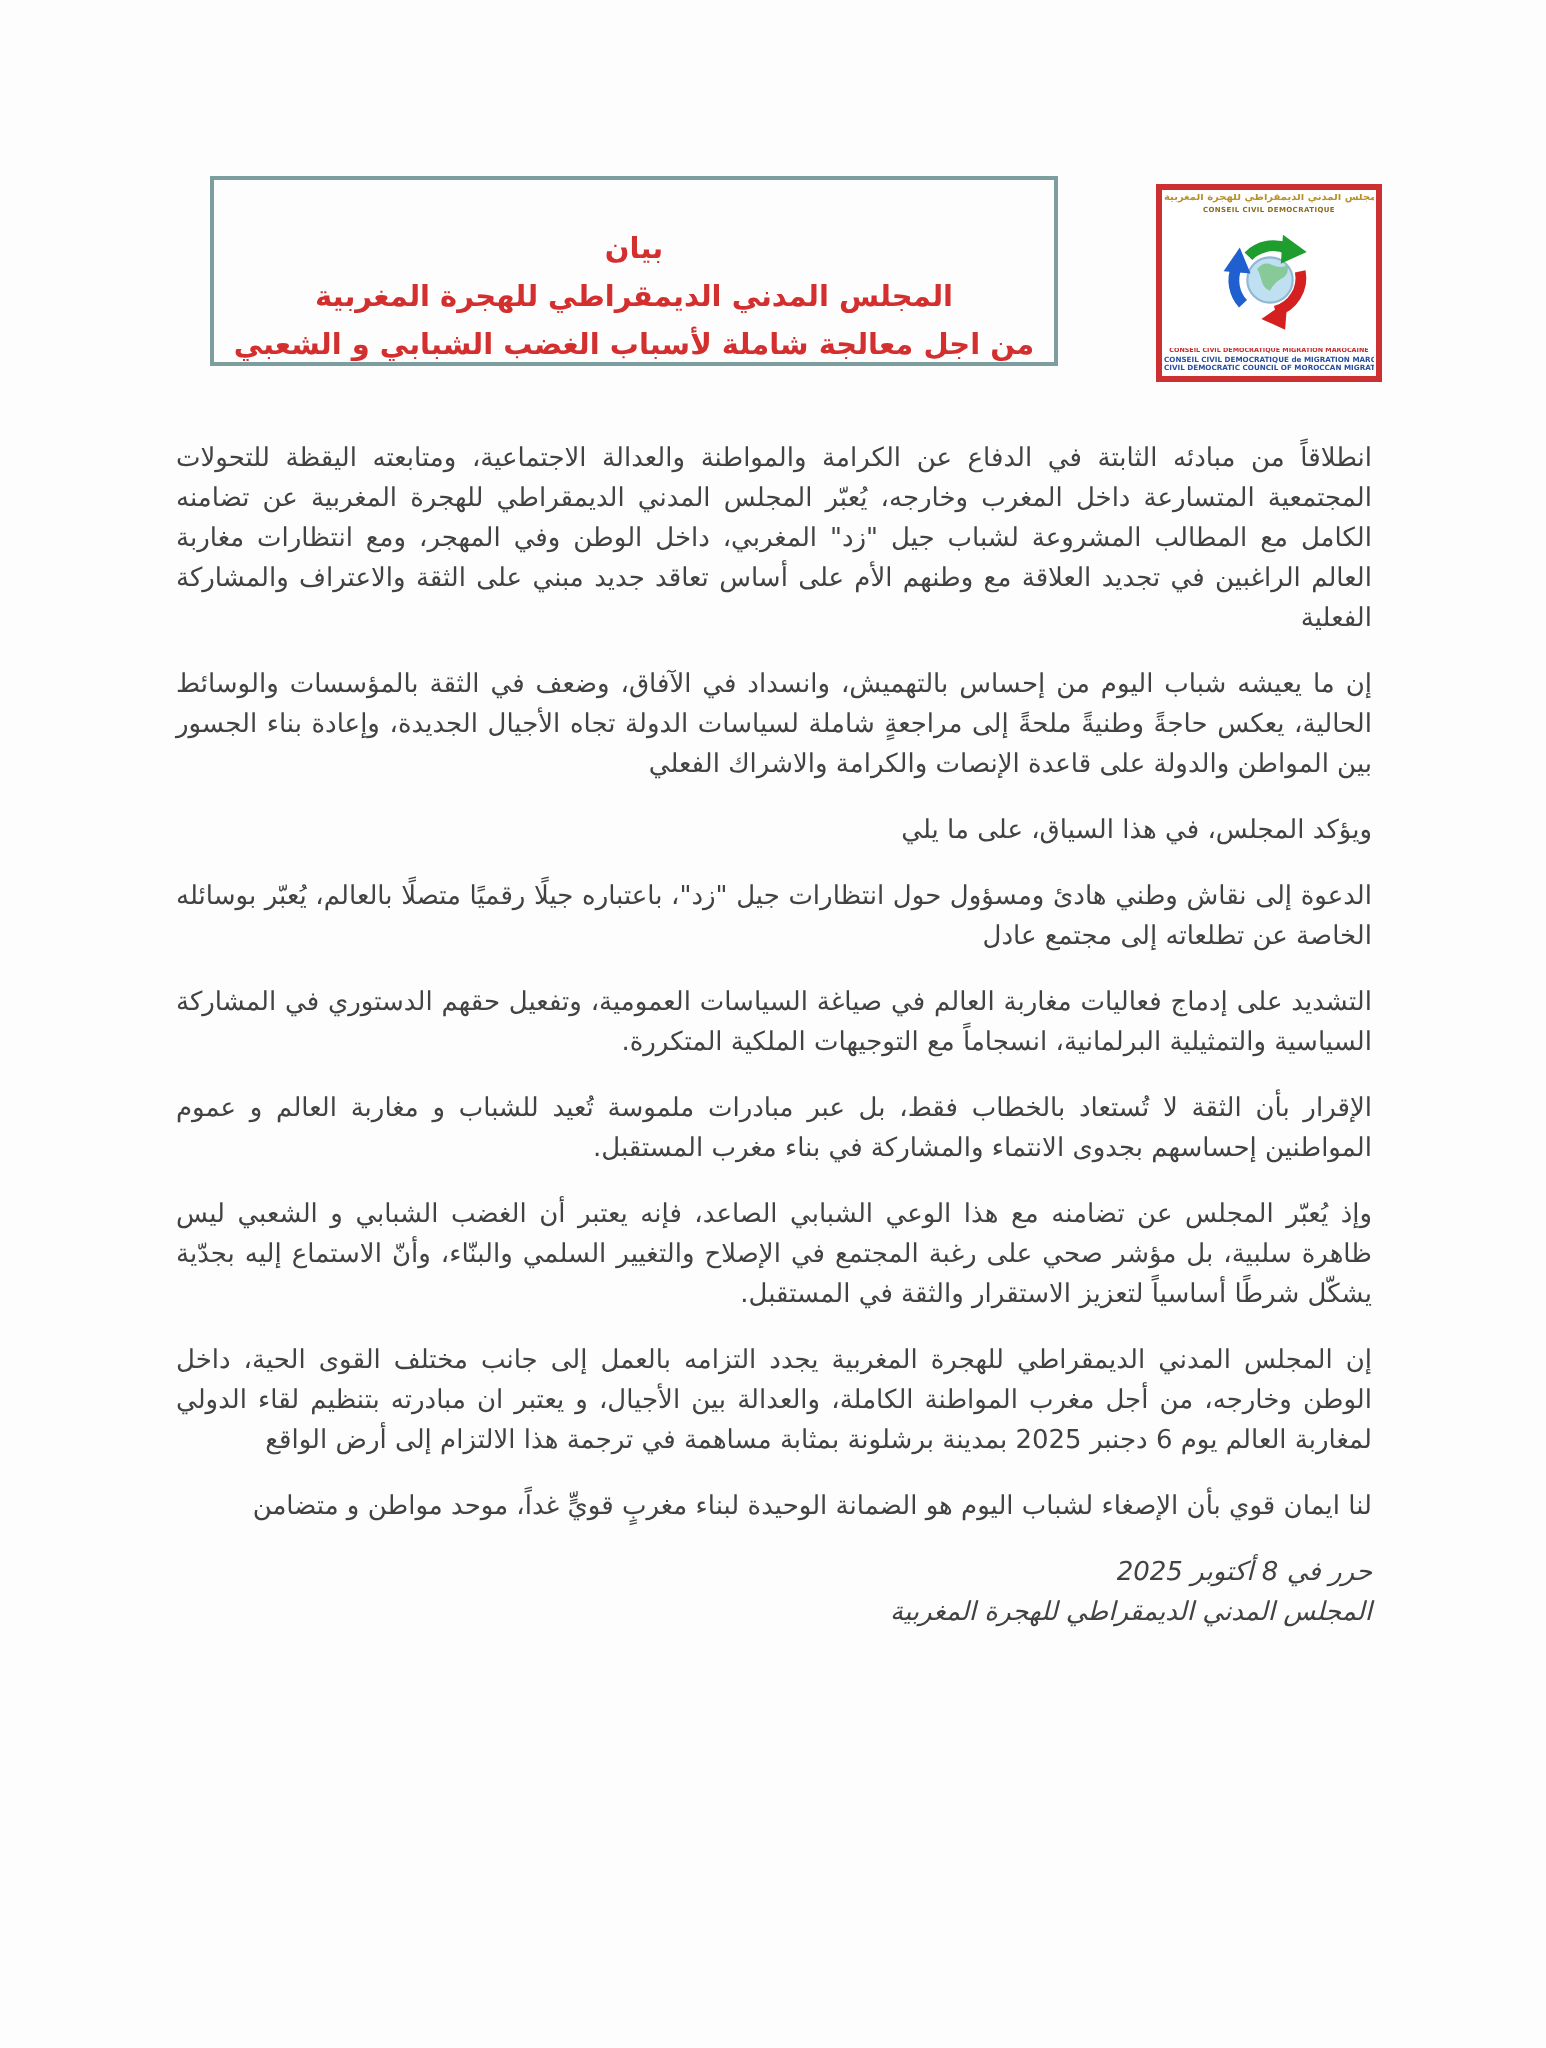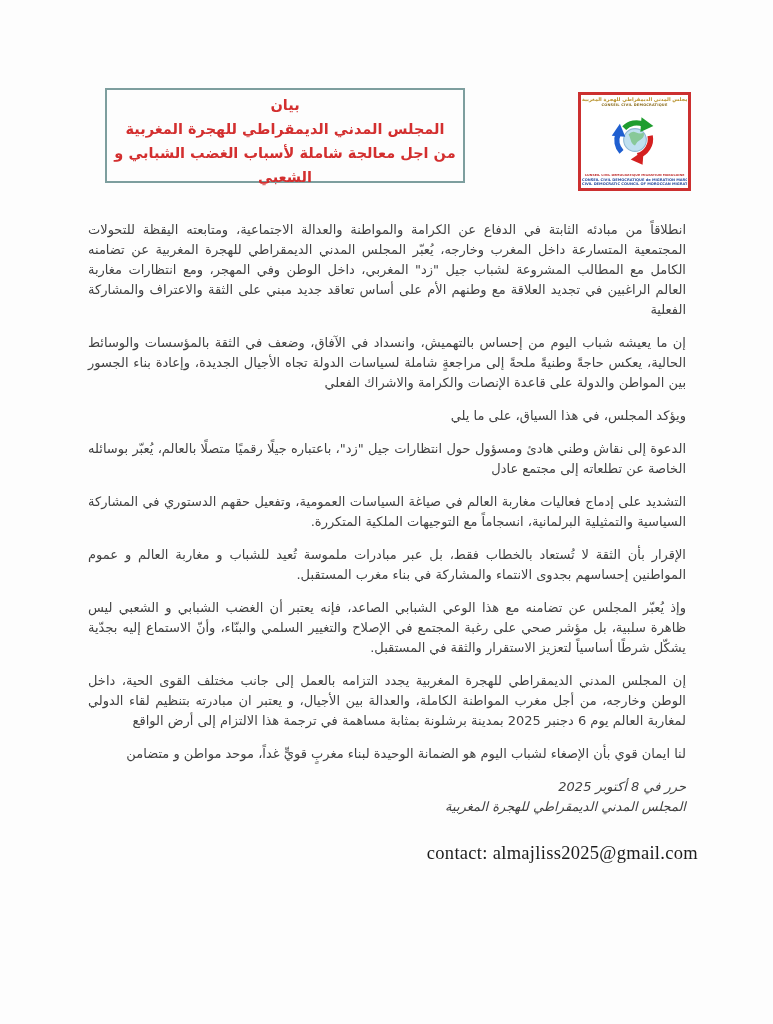--- a/index.html
+++ b/index.html
@@ -6,25 +6,25 @@
   .page{
     position:relative;
     width:773px;height:1024px;
     background:#fdfdfd;
     font-family:"DejaVu Sans","Liberation Sans",sans-serif;
     color:#424242;
     overflow:hidden;
   }
   
   .title-box{
-    position:absolute;left:105px;top:88px;width:360px;height:95px;
+    position:absolute;left:105px;top:88px;width:424px;height:95px;
     border:2px solid #7d9e9e;
     box-sizing:border-box;
     text-align:center;
-    padding-top:3px;
+    padding-top:23px;
     direction:rtl;
   }
   .title-box .t1,.title-box .t2,.title-box .t3{
     color:#d32f2f;font-weight:bold;line-height:24px;font-size:14.5px;
   }
   .logo{
     position:absolute;left:578px;top:92px;width:113px;height:99px;
     border:3px solid #cc3030;background:#ffffff;
     box-sizing:border-box;
     display:flex;flex-direction:column;align-items:center;justify-content:space-between;
@@ -98,16 +98,15 @@
     <p>الإقرار بأن الثقة لا تُستعاد بالخطاب فقط، بل عبر مبادرات ملموسة تُعيد للشباب و مغاربة العالم و عموم المواطنين إحساسهم بجدوى الانتماء والمشاركة في بناء مغرب المستقبل.</p>
     <p>وإذ يُعبّر المجلس عن تضامنه مع هذا الوعي الشبابي الصاعد، فإنه يعتبر أن الغضب الشبابي و الشعبي ليس ظاهرة سلبية، بل مؤشر صحي على رغبة المجتمع في الإصلاح والتغيير السلمي والبنّاء، وأنّ الاستماع إليه بجدّية يشكّل شرطًا أساسياً لتعزيز الاستقرار والثقة في المستقبل.</p>
     <p>إن المجلس المدني الديمقراطي للهجرة المغربية يجدد التزامه بالعمل إلى جانب مختلف القوى الحية، داخل الوطن وخارجه، من أجل مغرب المواطنة الكاملة، والعدالة بين الأجيال، و يعتبر ان مبادرته بتنظيم لقاء الدولي لمغاربة العالم يوم 6 دجنبر 2025 بمدينة برشلونة بمثابة مساهمة في ترجمة هذا الالتزام إلى أرض الواقع</p>
     <p>لنا ايمان قوي بأن الإصغاء لشباب اليوم هو الضمانة الوحيدة لبناء مغربٍ قويٍّ غداً، موحد مواطن و متضامن</p>
 
     <div class="closing">
       <div>حرر في 8 أكتوبر 2025</div>
       <div>المجلس المدني الديمقراطي للهجرة المغربية</div>
     </div>
 
-    <div class="contact-line">contact: almajliss2025@gmail.com</div>
   </div>
 
 </div>
 
 </body></html>

